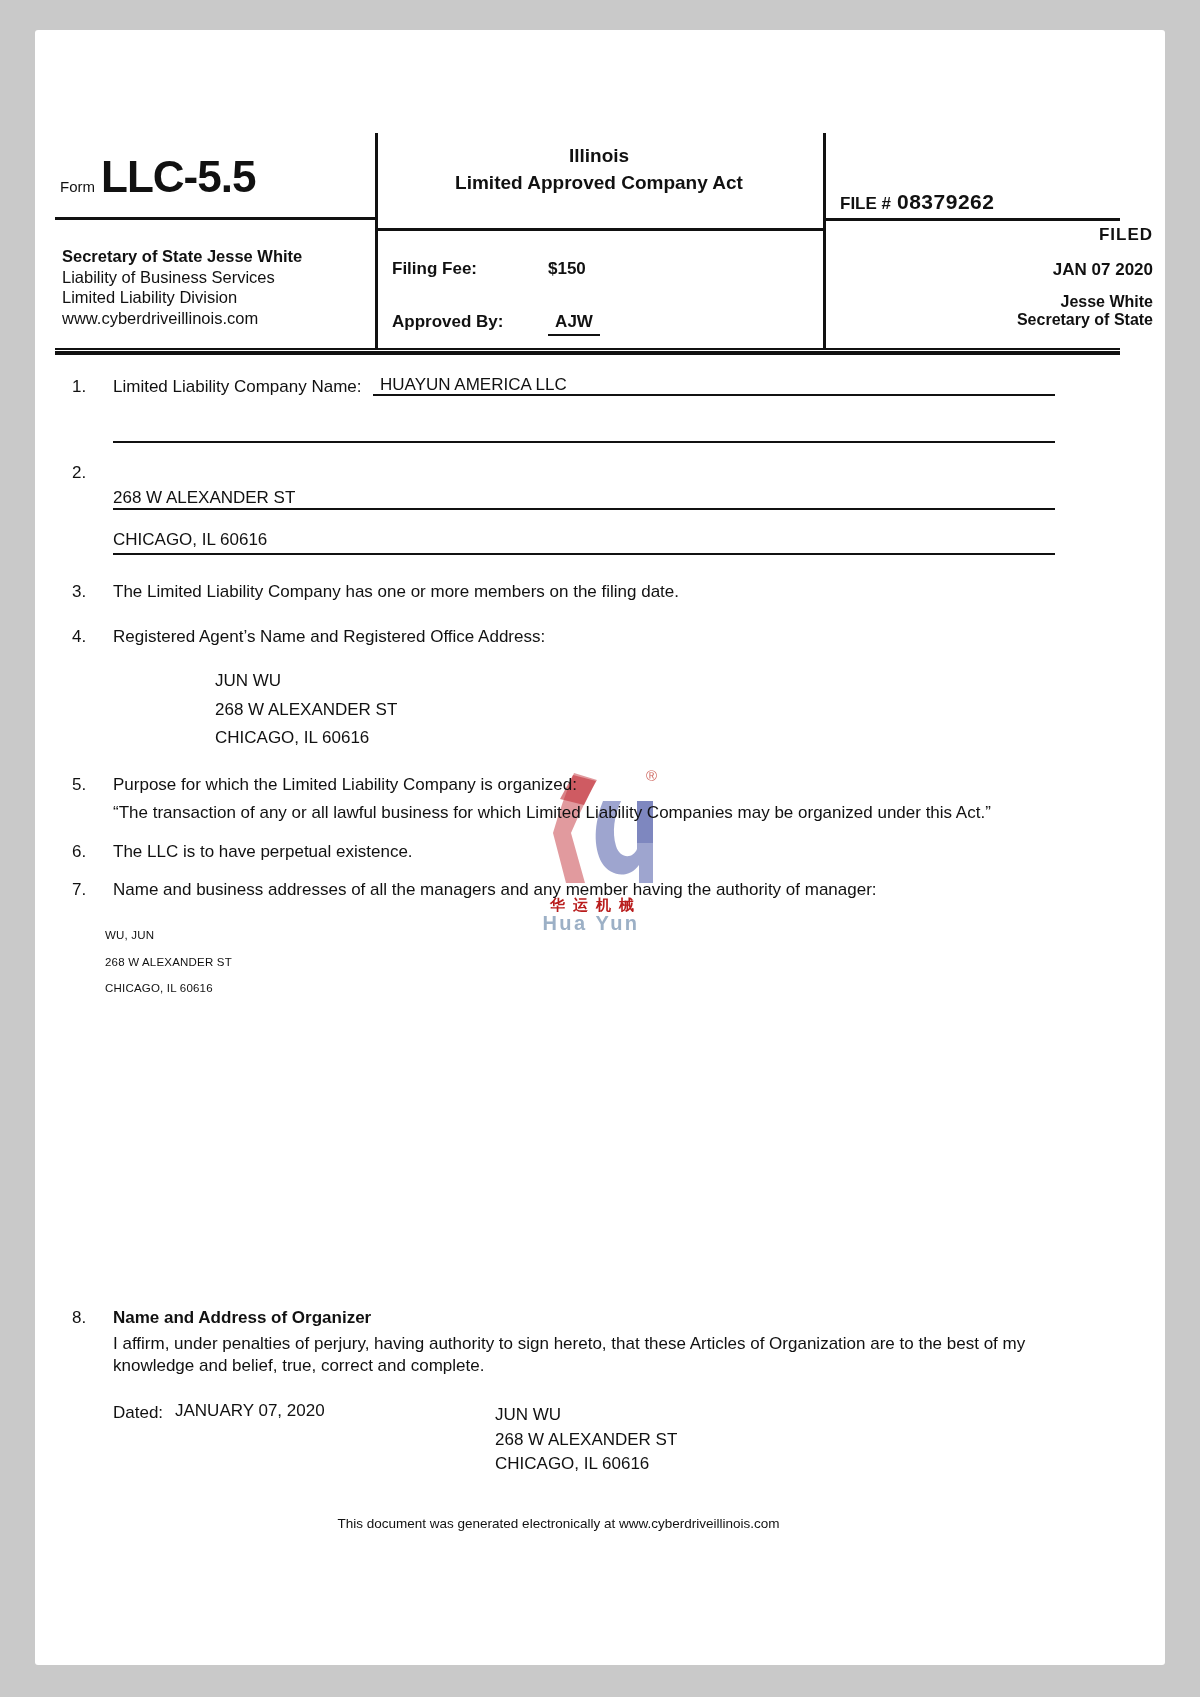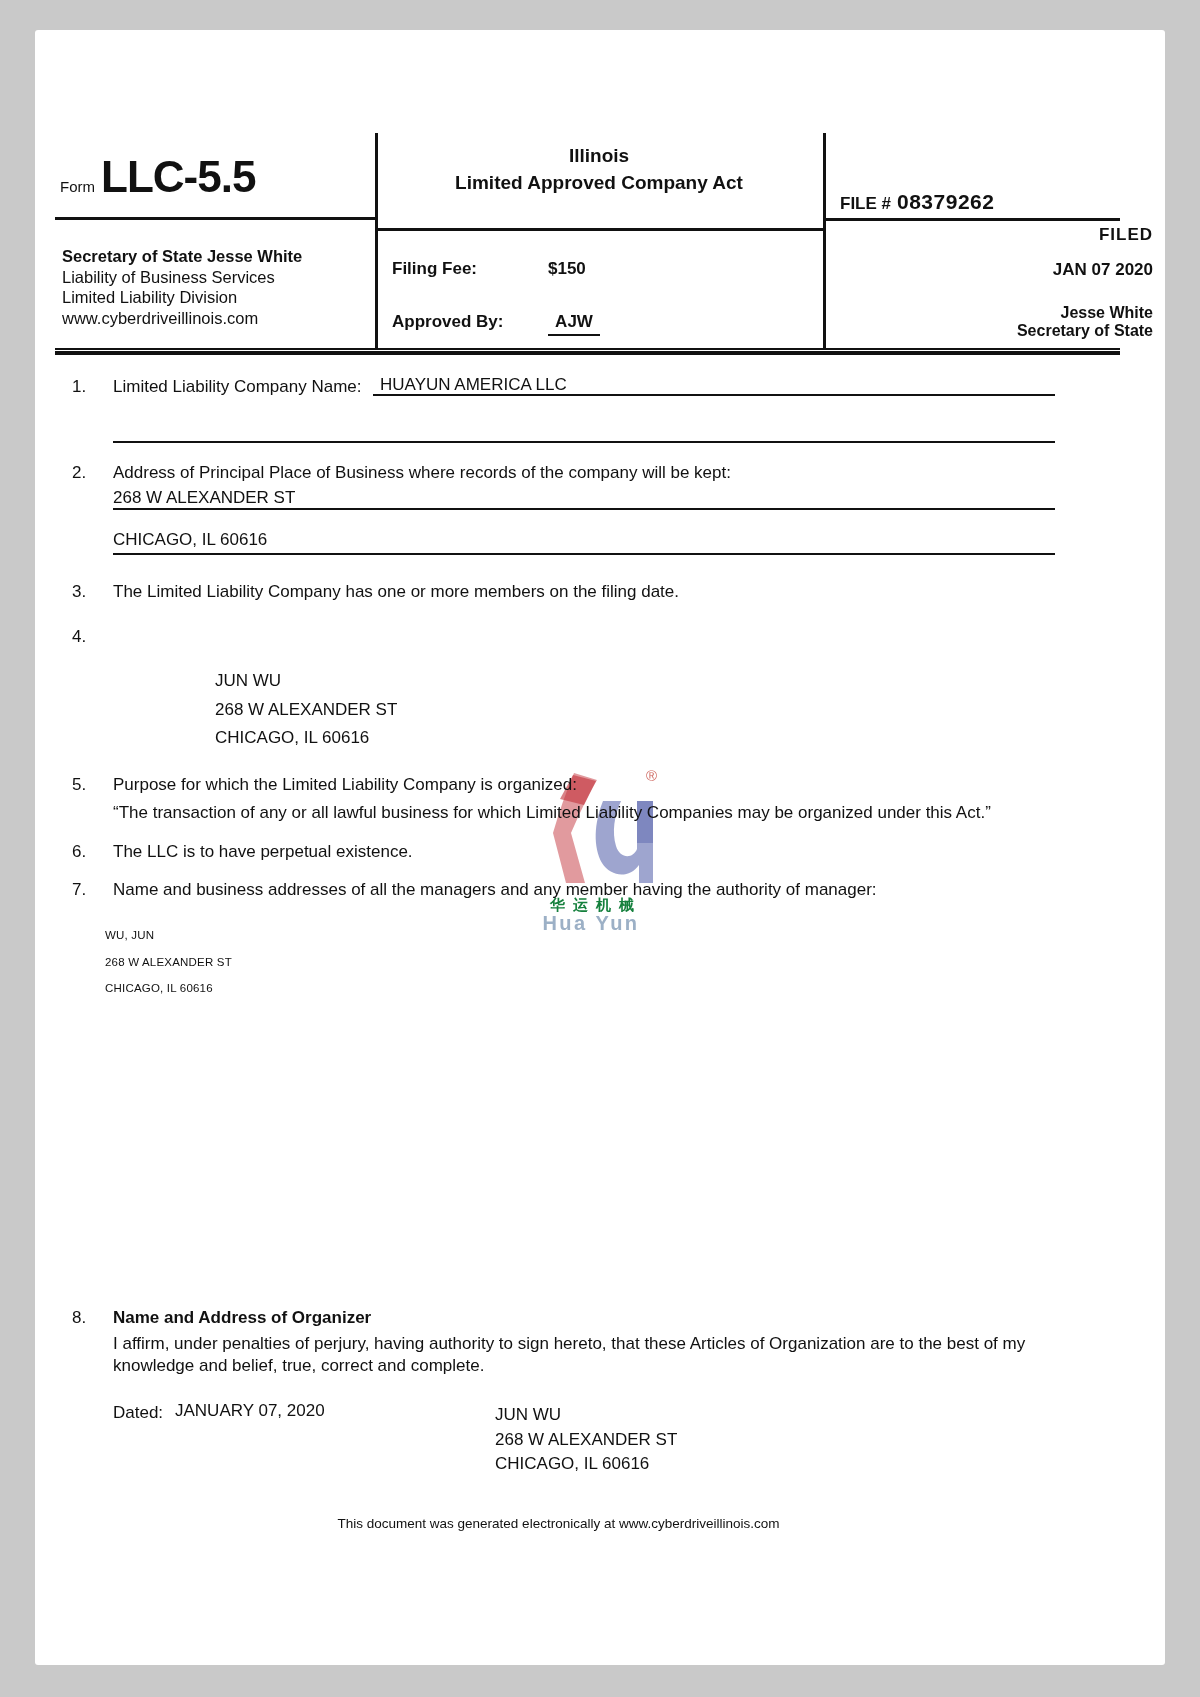--- a/index.html
+++ b/index.html
@@ -45,21 +45,21 @@
   .lbl{left:78px;}
   .small-block{font-size:11.5px;line-height:26.5px;letter-spacing:.2px;}
   .addr-block{font-size:17px;line-height:28.5px;}
   .org-block{font-size:17px;line-height:24.5px;}
   .affirm{left:78px;top:1303px;width:962px;font-size:17px;line-height:22px;white-space:normal;}
   .footer{left:0;top:1486px;width:1047px;text-align:center;font-size:13.5px;}
   
   .wm{z-index:0;}
   .wm-reg{left:611px;top:737px;font-size:15px;color:#c0392f;opacity:.75;}
   .wm-cn{left:486px;top:866px;width:150px;text-align:center;font-size:15px;
-    letter-spacing:8px;color:#15803d;font-weight:bold;}
+    letter-spacing:8px;color:#b91c1c;font-weight:bold;}
   .wm-latin{left:486px;top:882px;width:140px;text-align:center;font-size:20px;
     font-weight:bold;letter-spacing:2.5px;color:#9cb0c6;}
   .txt{z-index:2;}
 </style>
 </head>
 <body>
 
 <div class="paper">
 
   <div class="abs wm" style="left:505px;top:743px;width:122px;height:110px;">
@@ -103,43 +103,43 @@
 
   <div class="abs file-row">
     <span class="file-label">FILE #</span>
     <span class="file-number">08379262</span>
   </div>
   <div class="abs hline" style="left:791px;top:188px;width:294px;"></div>
 
   <div class="abs stamp">
     <div style="font-size:17px;letter-spacing:1px;">FILED</div>
     <div style="font-size:17px;margin-top:15px;">JAN 07 2020</div>
-    <div style="font-size:16px;margin-top:24px;">Jesse White</div>
+    <div style="font-size:16px;margin-top:13px;">Jesse White</div>
     <div style="font-size:16px;">Secretary of State</div>
   </div>
 
   <div class="abs thick-rule"></div>
 
   <div class="abs t17 num txt" style="top:347px;">1.</div>
   <div class="abs t17 lbl txt" style="top:347px;">Limited Liability Company Name:</div>
   <div class="abs t17 txt" style="left:345px;top:345px;">HUAYUN AMERICA LLC</div>
   <div class="abs underline-bar txt" style="left:338px;top:364px;width:682px;"></div>
   <div class="abs underline-bar txt" style="left:78px;top:411px;width:942px;"></div>
 
   <div class="abs t17 num txt" style="top:433px;">2.</div>
-  <div class="abs t17 lbl txt" style="top:433px;">Address of Principal Place of Business where records of the company will be kept:</div>
   <div class="abs t17 lbl txt" style="top:458px;">268 W ALEXANDER ST</div>
   <div class="abs underline-bar txt" style="left:78px;top:478px;width:942px;"></div>
   <div class="abs t17 lbl txt" style="top:500px;">CHICAGO, IL 60616</div>
   <div class="abs underline-bar txt" style="left:78px;top:523px;width:942px;"></div>
 
   <div class="abs t17 num txt" style="top:552px;">3.</div>
   <div class="abs t17 lbl txt" style="top:552px;">The Limited Liability Company has one or more members on the filing date.</div>
 
   <div class="abs t17 num txt" style="top:597px;">4.</div>
+  <div class="abs t17 lbl txt" style="top:597px;">Registered Agent’s Name and Registered Office Address:</div>
   <div class="abs addr-block txt" style="left:180px;top:637px;">
     <div>JUN WU</div>
     <div>268 W ALEXANDER ST</div>
     <div>CHICAGO, IL 60616</div>
   </div>
 
   <div class="abs t17 num txt" style="top:745px;">5.</div>
   <div class="abs t17 lbl txt" style="top:745px;">Purpose for which the Limited Liability Company is organized:</div>
   <div class="abs t17 lbl txt" style="top:773px;">“The transaction of any or all lawful business for which Limited Liability Companies may be organized under this Act.”</div>
 

